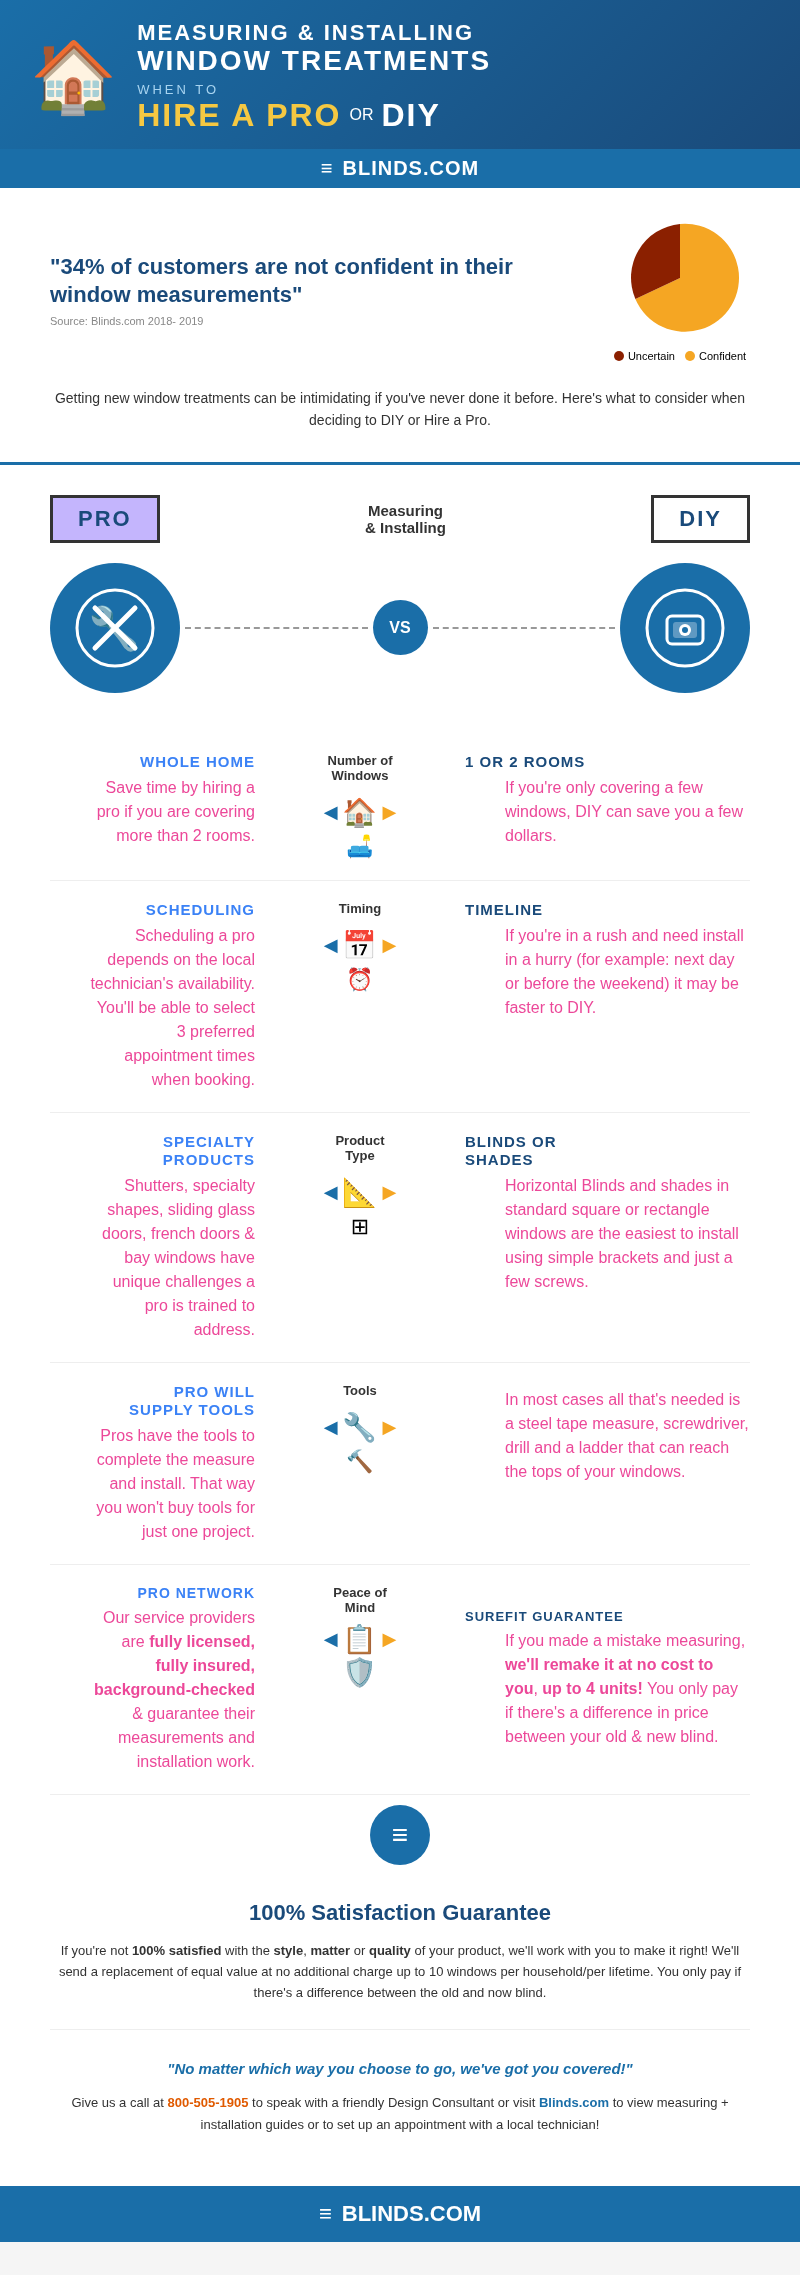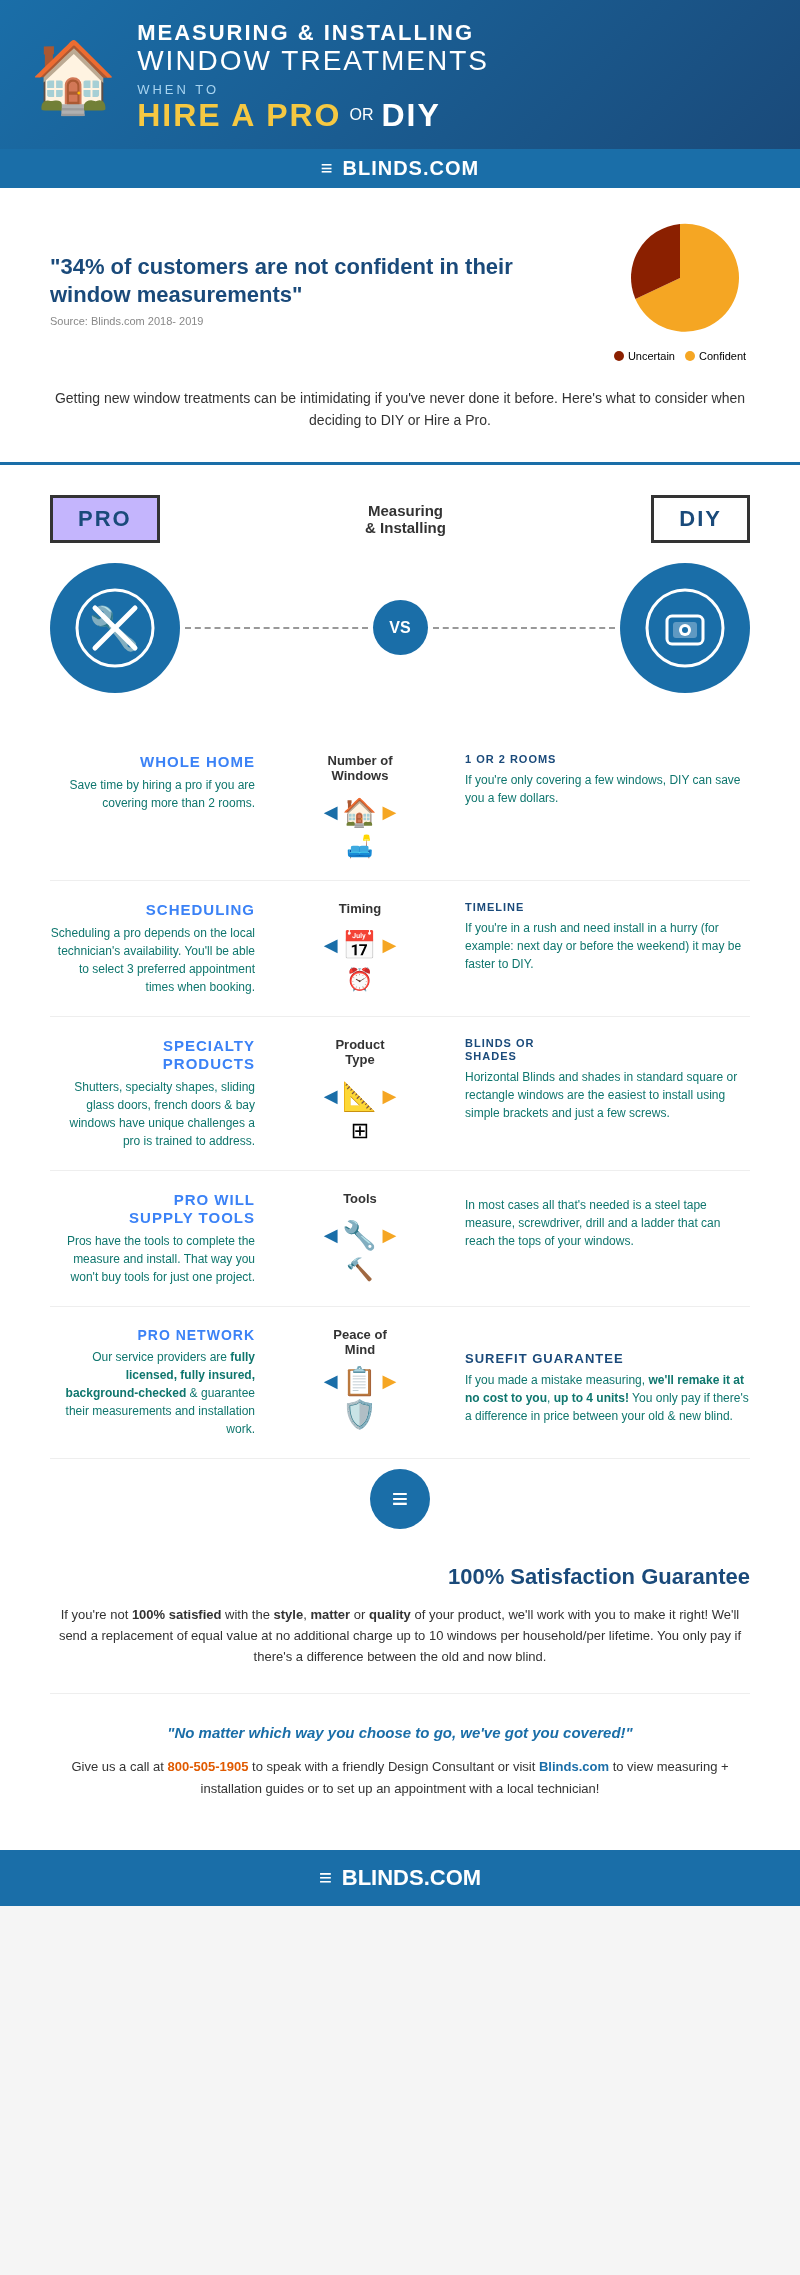--- a/index.html
+++ b/index.html
@@ -24,21 +24,21 @@
     .header-text { flex: 1; }
     .header-text .measuring {
       color: white;
       font-size: 22px;
       font-weight: bold;
       letter-spacing: 2px;
     }
     .header-text .window {
       color: white;
       font-size: 28px;
-      font-weight: 400;
+      font-weight: 700;
       letter-spacing: 2px;
       line-height: 1.1;
     }
     .header-text .when-to {
       color: #a8d4f0;
       font-size: 13px;
       letter-spacing: 3px;
       margin-top: 5px;
     }
     .header-text .hire-diy {
@@ -250,31 +250,32 @@
     .comp-title-left {
       font-weight: 900;
       font-size: 15px;
       color: #3b82f6;
       letter-spacing: 1px;
       text-transform: uppercase;
       line-height: 1.2;
     }
     .comp-title-right {
       font-weight: 900;
-      font-size: 11px;
+      font-size: 15px;
       color: #1a4a7a;
       letter-spacing: 1px;
       text-transform: uppercase;
       line-height: 1.2;
     }
     .comp-desc {
-      font-size: 12px;
-      color: #0f766e;
+      font-size: 16px;
+      color: #ec4899;
       line-height: 1.5;
       margin-top: 5px;
+      margin-left: 40px;
     }
     .center-label {
       font-size: 13px;
       font-weight: bold;
       color: #333;
       text-align: center;
       margin-bottom: 8px;
     }
     .center-icon {
       font-size: 28px;
@@ -318,21 +319,21 @@
 
     
     .satisfaction-section {
       padding: 25px 0;
       border-bottom: 1px solid #eee;
     }
     .satisfaction-title {
       font-size: 22px;
       font-weight: 900;
       color: #1a4a7a;
-      text-align: right;
+      text-align: center;
       margin-bottom: 15px;
     }
     .satisfaction-text {
       font-size: 13px;
       color: #333;
       text-align: center;
       line-height: 1.6;
     }
 
     

